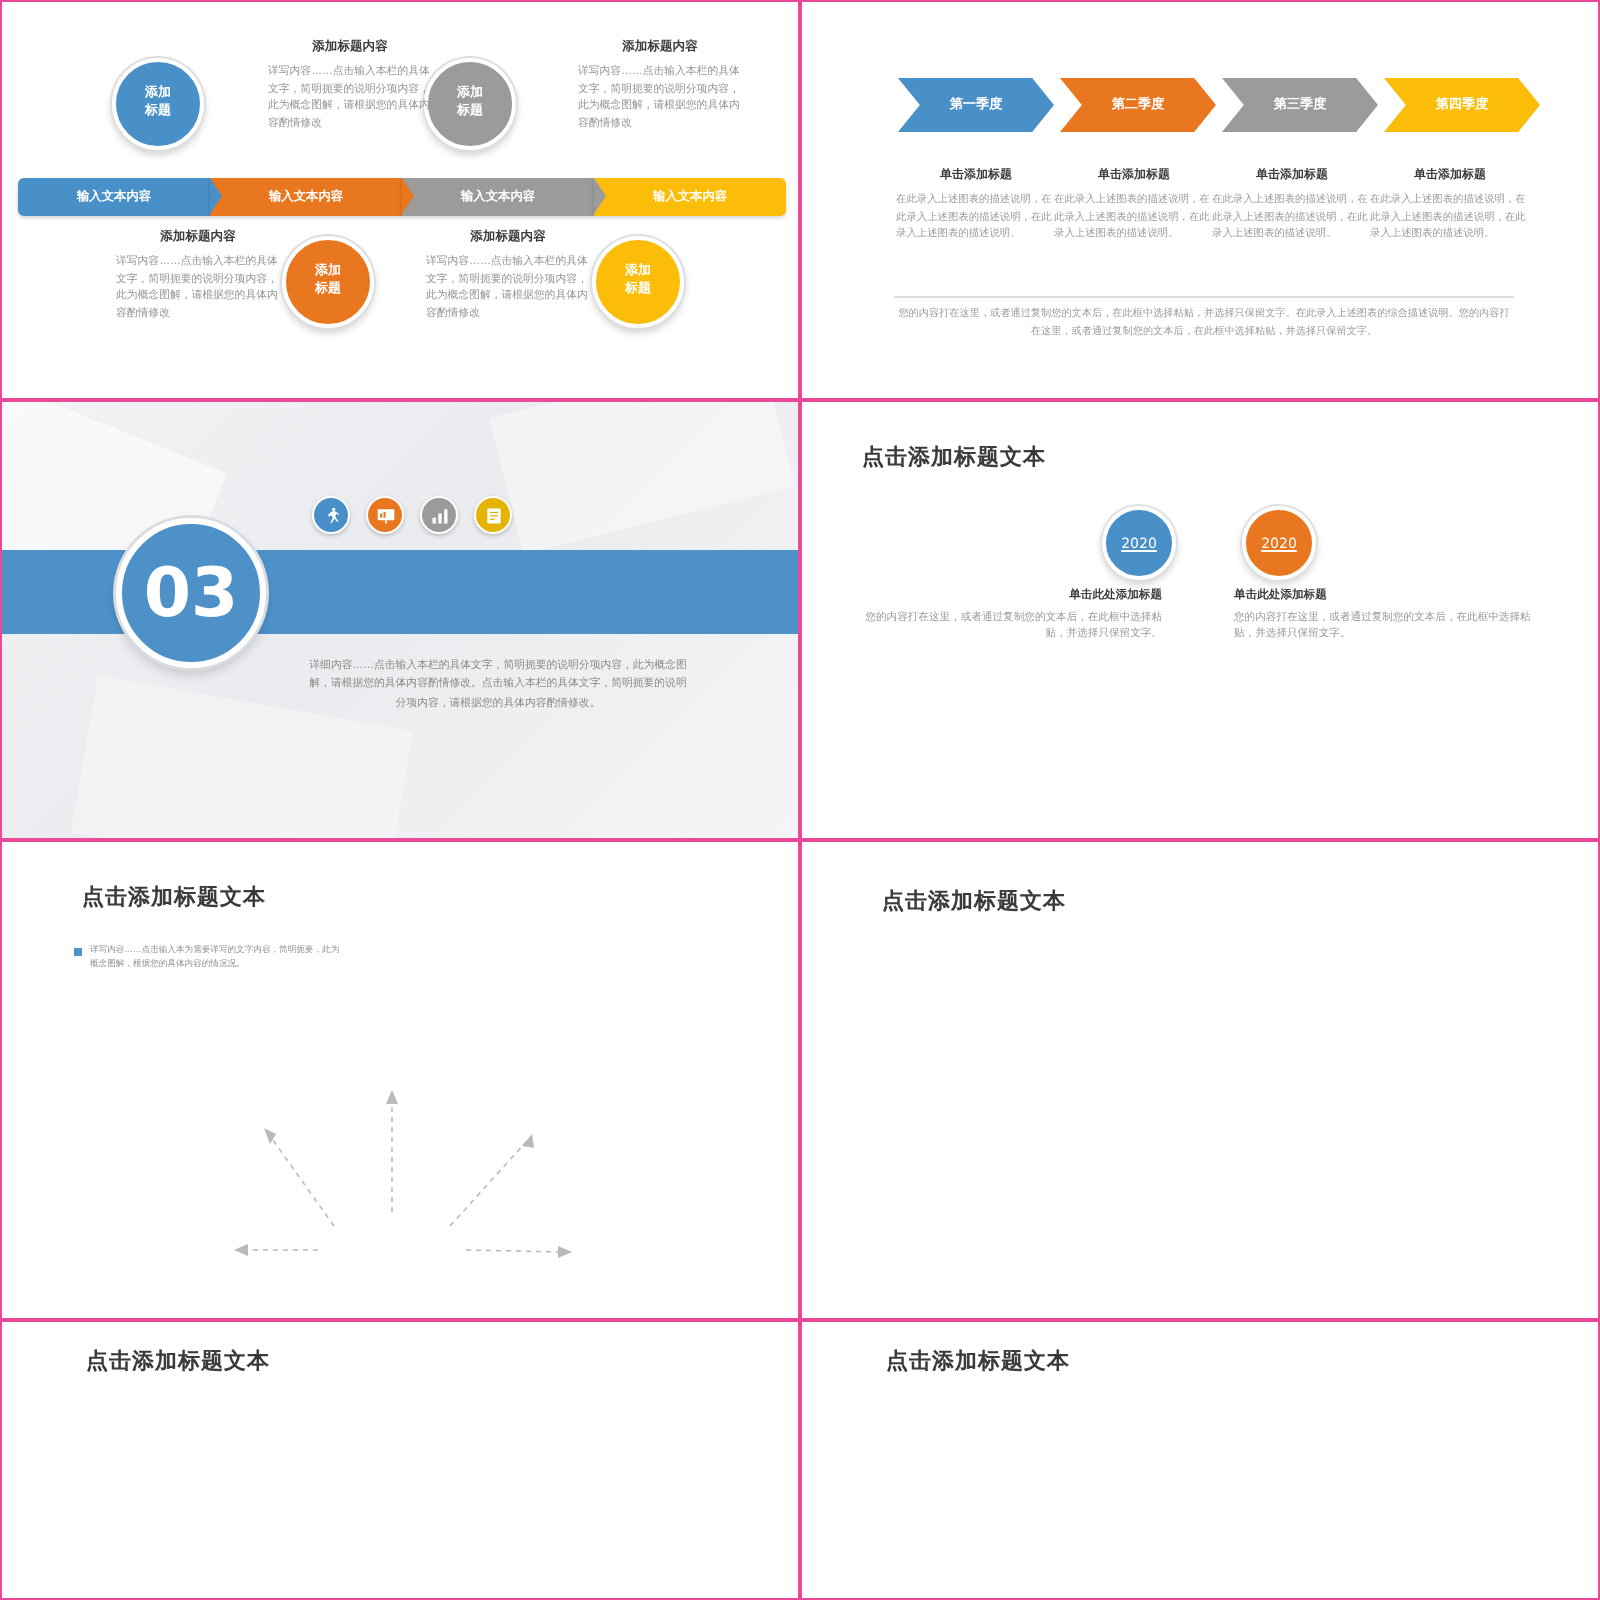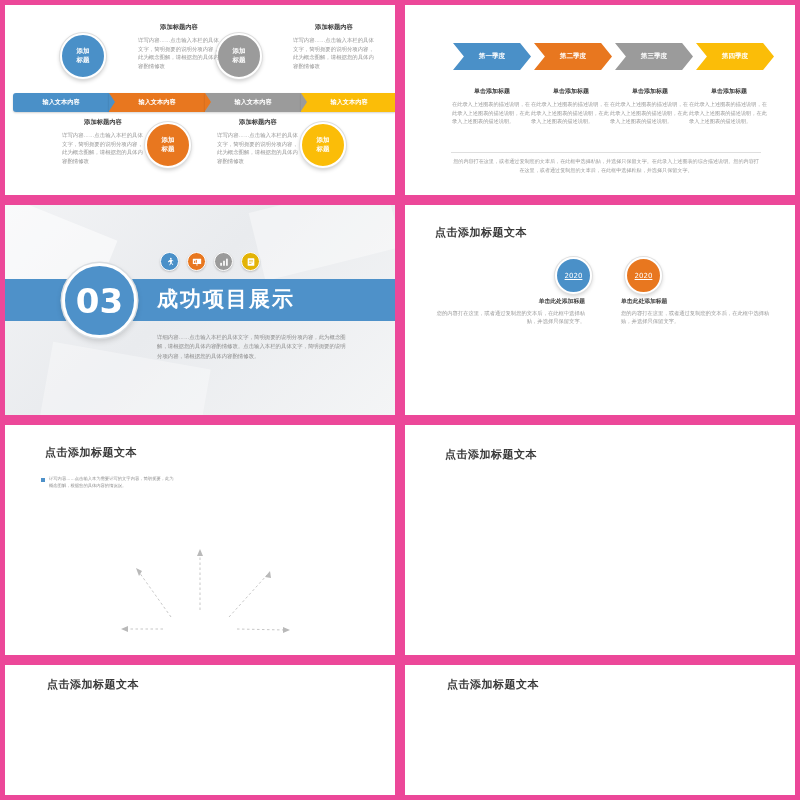--- a/index.html
+++ b/index.html
@@ -3,21 +3,21 @@
 <meta charset="utf-8">
 <style>
   * { box-sizing: border-box; margin:0; padding:0; }
   body {
     width:800px; height:800px; background:#ffffff;
     font-family:"Liberation Sans","DejaVu Sans",sans-serif;
     overflow:hidden;
   }
   .grid { display:grid; grid-template-columns:400px 400px;
           grid-template-rows:200px 220px 240px 140px; width:800px; height:800px; }
-  .slide { position:relative; background:#fff; border:5px solid #ec4899; overflow:hidden; }
+  .slide { position:relative; background:#fff; border:1px solid #ec4899; overflow:hidden; }
   .slide-title { position:absolute; font-weight:bold; color:#3a3a3a; letter-spacing:.5px; }
 
   
   .s1 .band { position:absolute; left:8px; top:88px; width:384px; height:19px; display:flex; }
   .s1 .seg { position:relative; flex:1; height:19px; display:flex; align-items:center;
              justify-content:center; color:#fff; font-size:6.2px; font-weight:bold;
              box-shadow:0 1px 2px rgba(0,0,0,.18); }
   .s1 .seg:first-child { border-radius:3px 0 0 3px; }
   .s1 .seg:last-child { border-radius:0 3px 3px 0; }
   .s1 .seg::after { content:""; position:absolute; right:-6px; top:0; width:0; height:0;
@@ -39,21 +39,21 @@
             filter:drop-shadow(0 1px 2px rgba(0,0,0,.2));
             clip-path:polygon(0 0, 86% 0, 100% 50%, 86% 100%, 0 100%, 14% 50%); }
   .s2 .qcol { position:absolute; width:80px; }
   .s2 .qcol h4 { font-size:6px; color:#3d3d3d; text-align:center; margin-bottom:4px; font-weight:bold;}
   .s2 .qcol p { font-size:5.2px; color:#9a9a9a; line-height:1.65; }
   .s2 .rule { position:absolute; left:46px; top:147px; width:310px; height:1px; background:#dfdfdf; }
   .s2 .foot { position:absolute; left:46px; top:152px; width:310px; text-align:center;
               font-size:5.1px; color:#9a9a9a; line-height:1.8; }
 
   
-  .s3 { background:linear-gradient(135deg,#f2f3f5 0%,#e9ebee 45%,#f4f5f6 100%); }
+  .s3 { background:linear-gradient(135deg,#f2f3f5 0%,#e9ebee 45%,#f4f5f6 100%);text-align:center; }
   .s3 .poly { position:absolute; background:rgba(255,255,255,.55); }
   .s3 .bar { position:absolute; left:0; top:74px; width:400px; height:42px; background:#4e91c9; }
   .s3 .num { position:absolute; left:57px; top:58px; width:75px; height:75px; border-radius:50%;
              background:#4e91c9; border:3.5px solid #fff; box-shadow:0 0 0 1.5px #d9dde1,0 3px 6px rgba(0,0,0,.18);
              display:flex; align-items:center; justify-content:center;
              color:#fff; font-size:34px; font-weight:bold; font-family:"DejaVu Sans",sans-serif;}
   .s3 .ttl { position:absolute; left:152px; top:80px; color:#fff; font-size:21px; font-weight:bold; letter-spacing:2px; }
   .s3 .desc { position:absolute; left:152px; top:128px; width:192px; font-size:5.4px;
               color:#8a8a8a; line-height:1.75; }
   .s3 .icons { position:absolute; left:155px; top:47px; display:flex; gap:8px; }
@@ -200,21 +200,20 @@
             <rect x="4" y="3" width="16" height="18" rx="1.5"></rect>
             <rect x="7" y="7" width="10" height="1.6" fill="#e3b306"></rect>
             <rect x="7" y="11" width="10" height="1.6" fill="#e3b306"></rect>
             <rect x="7" y="15" width="6" height="1.6" fill="#e3b306"></rect>
           </svg>
     </div>
   </div>
 
   <div class="bar"></div>
   <div class="num">03</div>
-  <div class="ttl">成功项目展示</div>
   <div class="desc">详细内容……点击输入本栏的具体文字，简明扼要的说明分项内容，此为概念图解，请根据您的具体内容酌情修改。点击输入本栏的具体文字，简明扼要的说明分项内容，请根据您的具体内容酌情修改。</div>
 </div>
 
 <div class="slide s4">
   <div class="slide-title" style="left:30px;top:20px;font-size:11px">点击添加标题文本</div>
 
   <div class="yr" style="background:#4a90c8;left:150px;top:52px">2020</div>
   <div class="yr" style="background:#e8771f;left:220px;top:52px">2020</div>
 
   <div class="cap" style="left:30px;top:92px;text-align:right">

